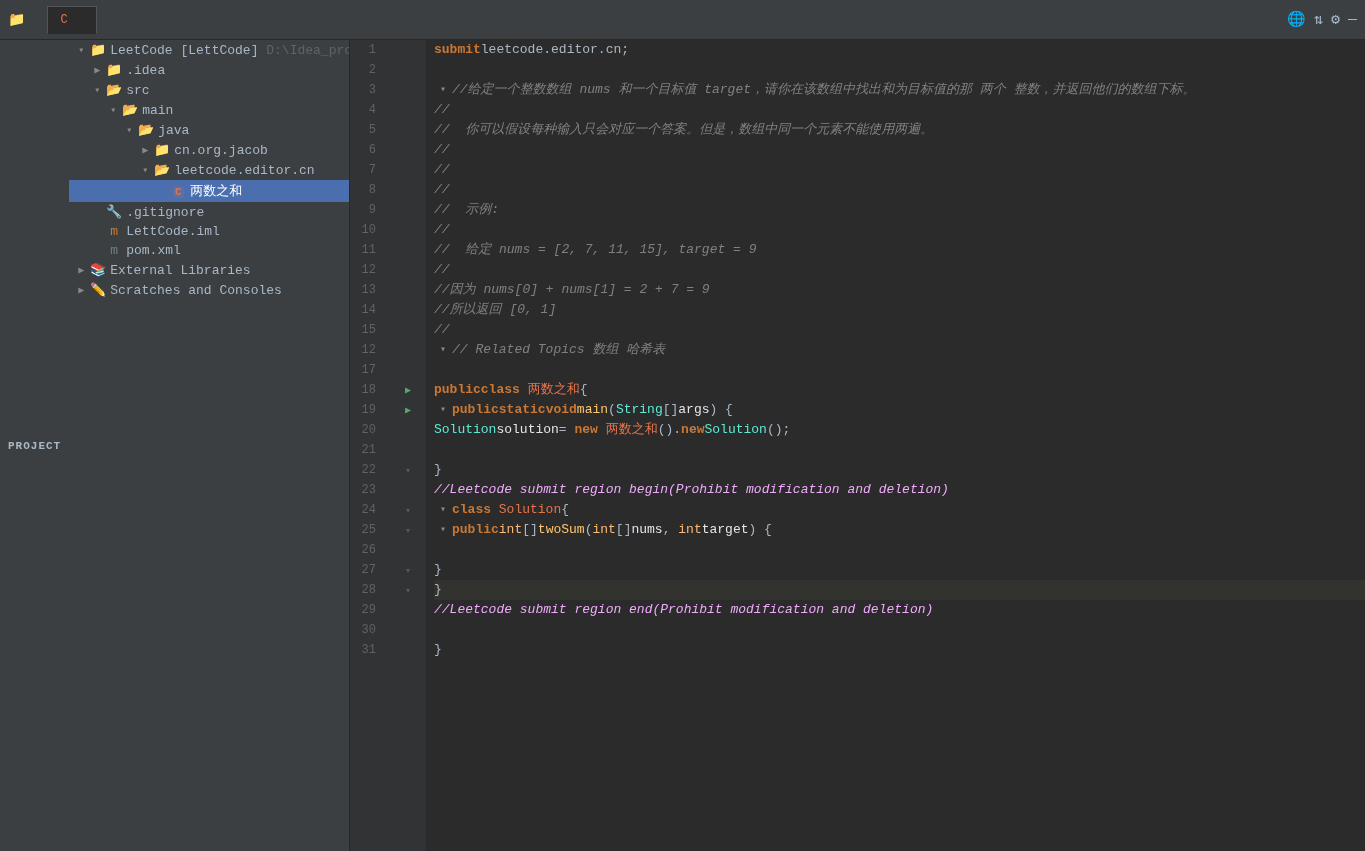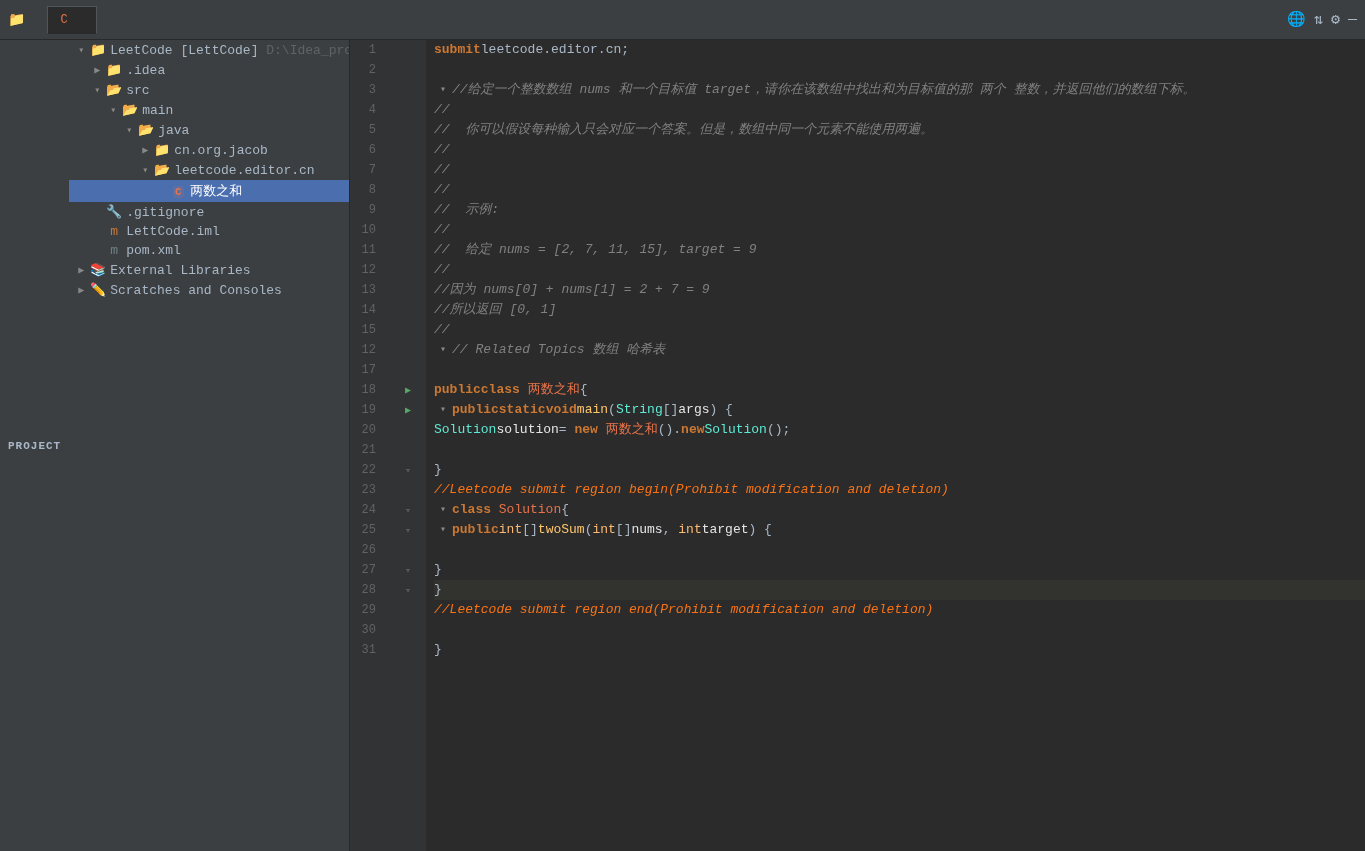--- a/index.html
+++ b/index.html
@@ -175,21 +175,21 @@
     
     .kw { color: #cc7832; font-weight: bold; }
     .kw2 { color: #fdba74; }
     .cn { color: #e8734a; } 
     .cm { color: #808080; font-style: italic; }
     .fn { color: #ffc66d; }
     .pkg { color: #a9b7c6; }
     .type { color: #5eead4; }
     .punct { color: #a9b7c6; }
     .var { color: #e5e5e5; text-align: right; }
-    .italic-cm { color: #f97316; font-style: italic; }
+    .italic-cm { color: #f0abfc; font-style: italic; }
 
     .fold-btn {
       color: #888;
       font-size: 10px;
       margin-left: 2px;
       margin-right: 2px;
       cursor: pointer;
       user-select: none;
       width: 14px;
       height: 14px;

